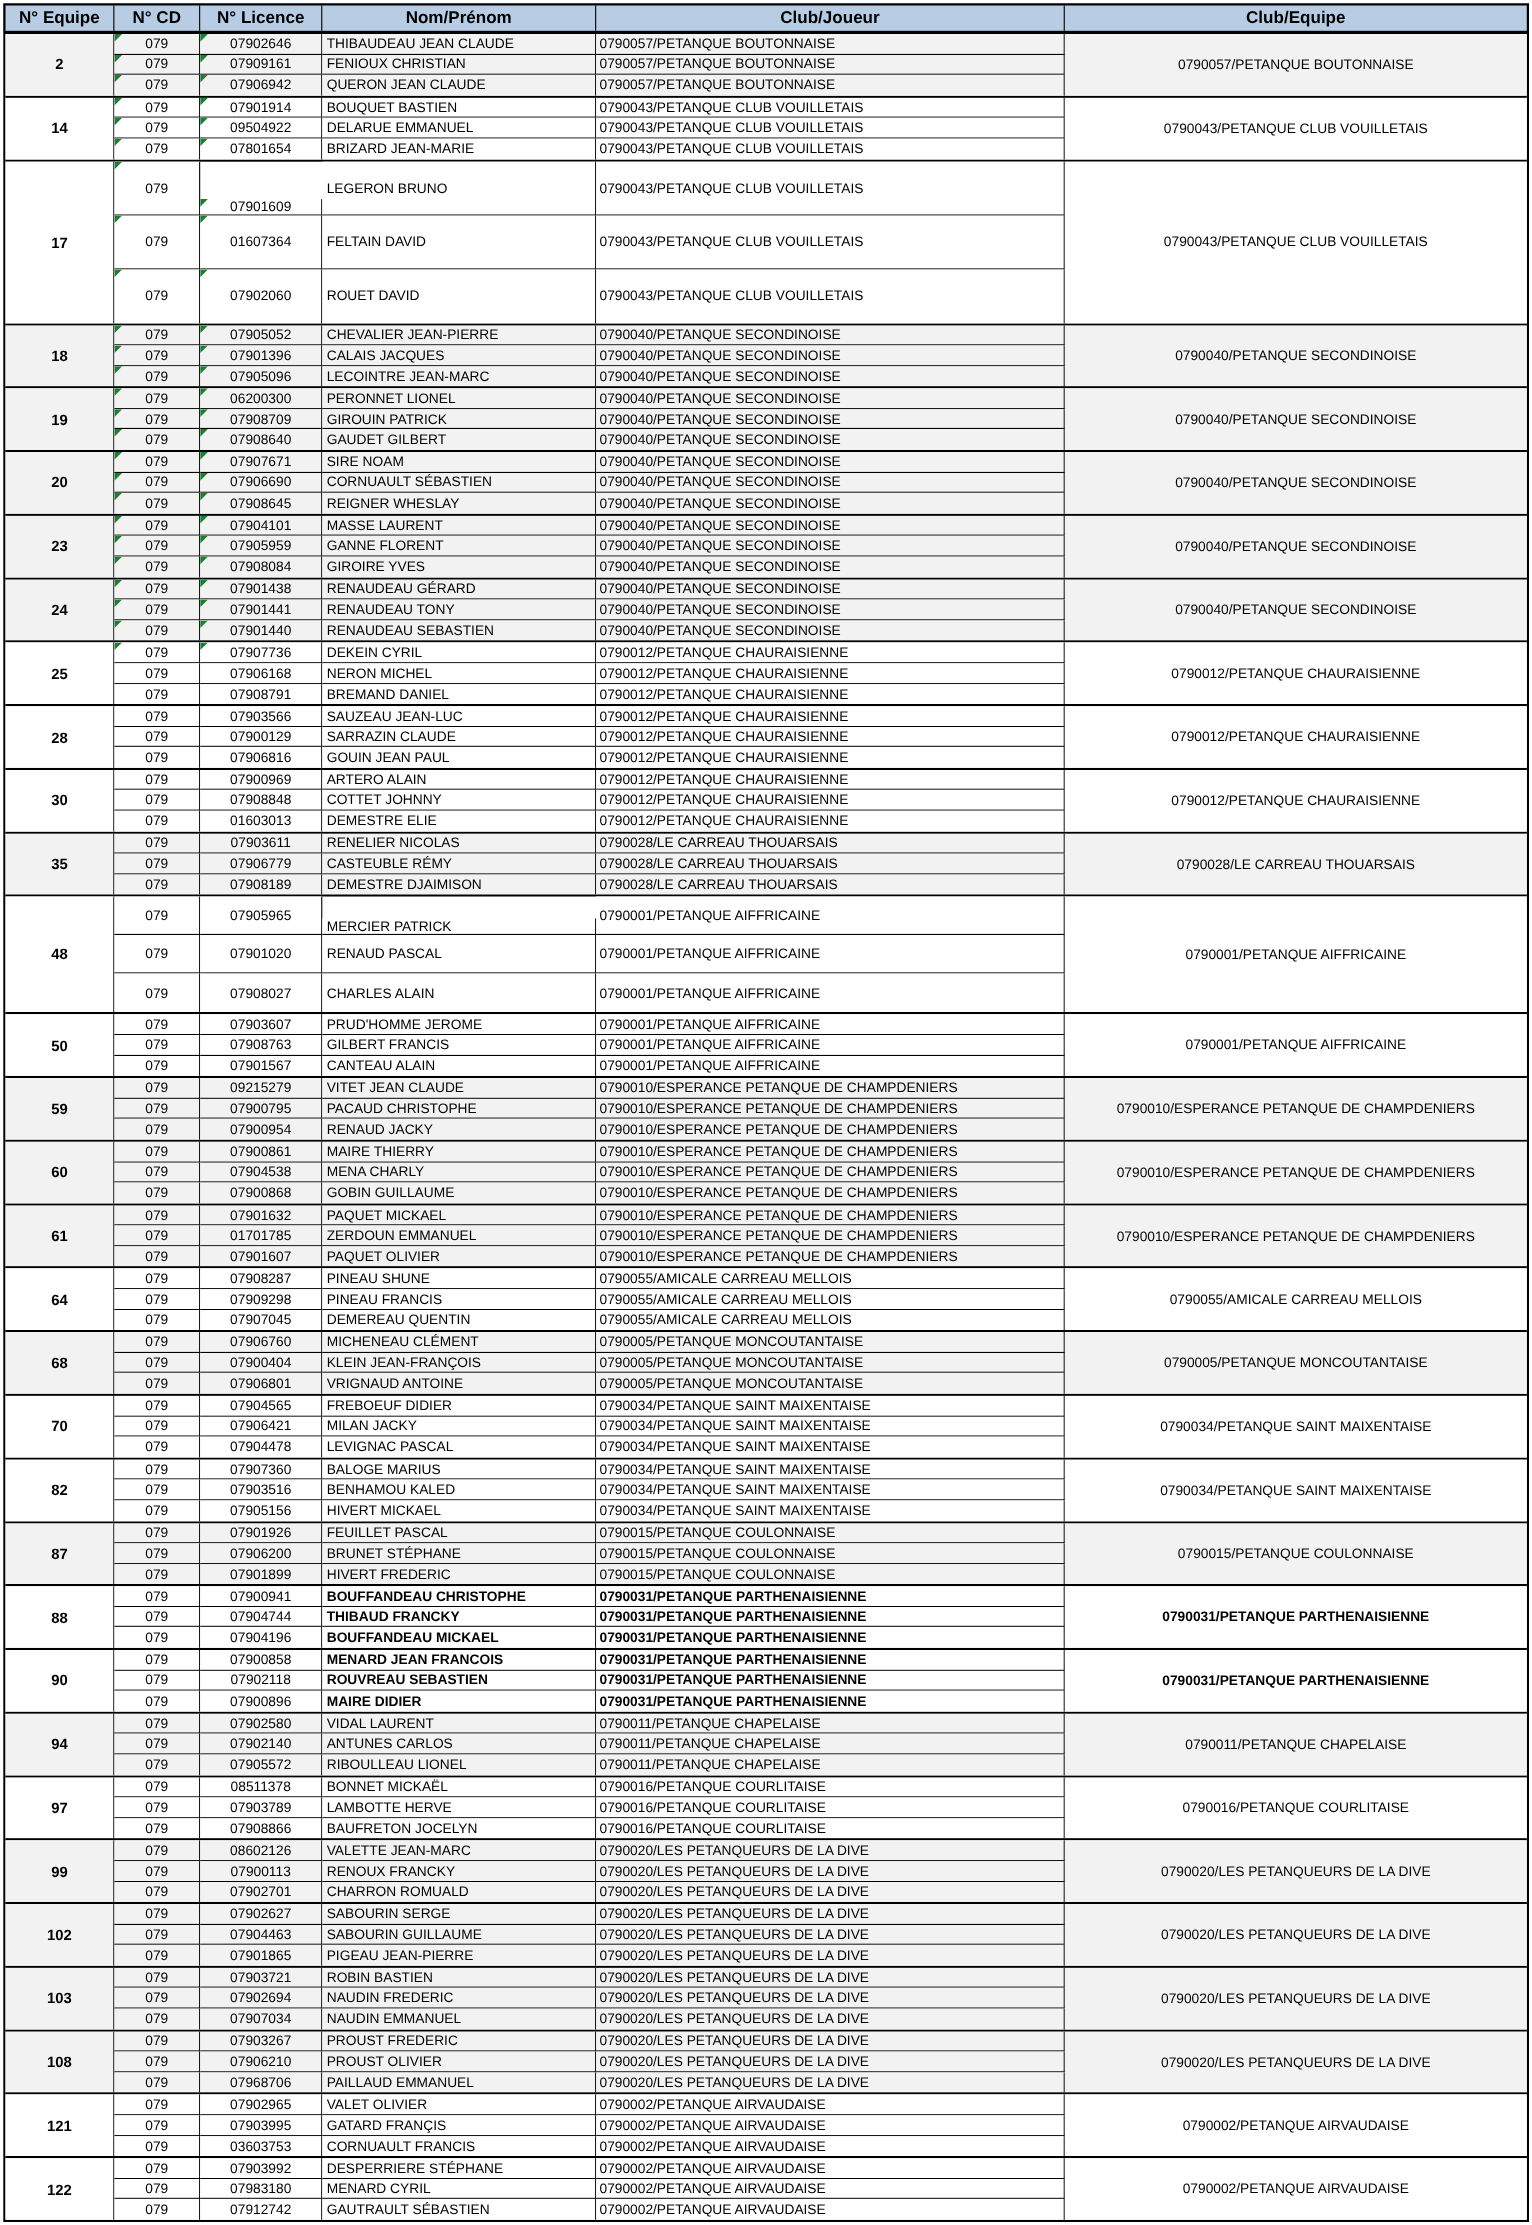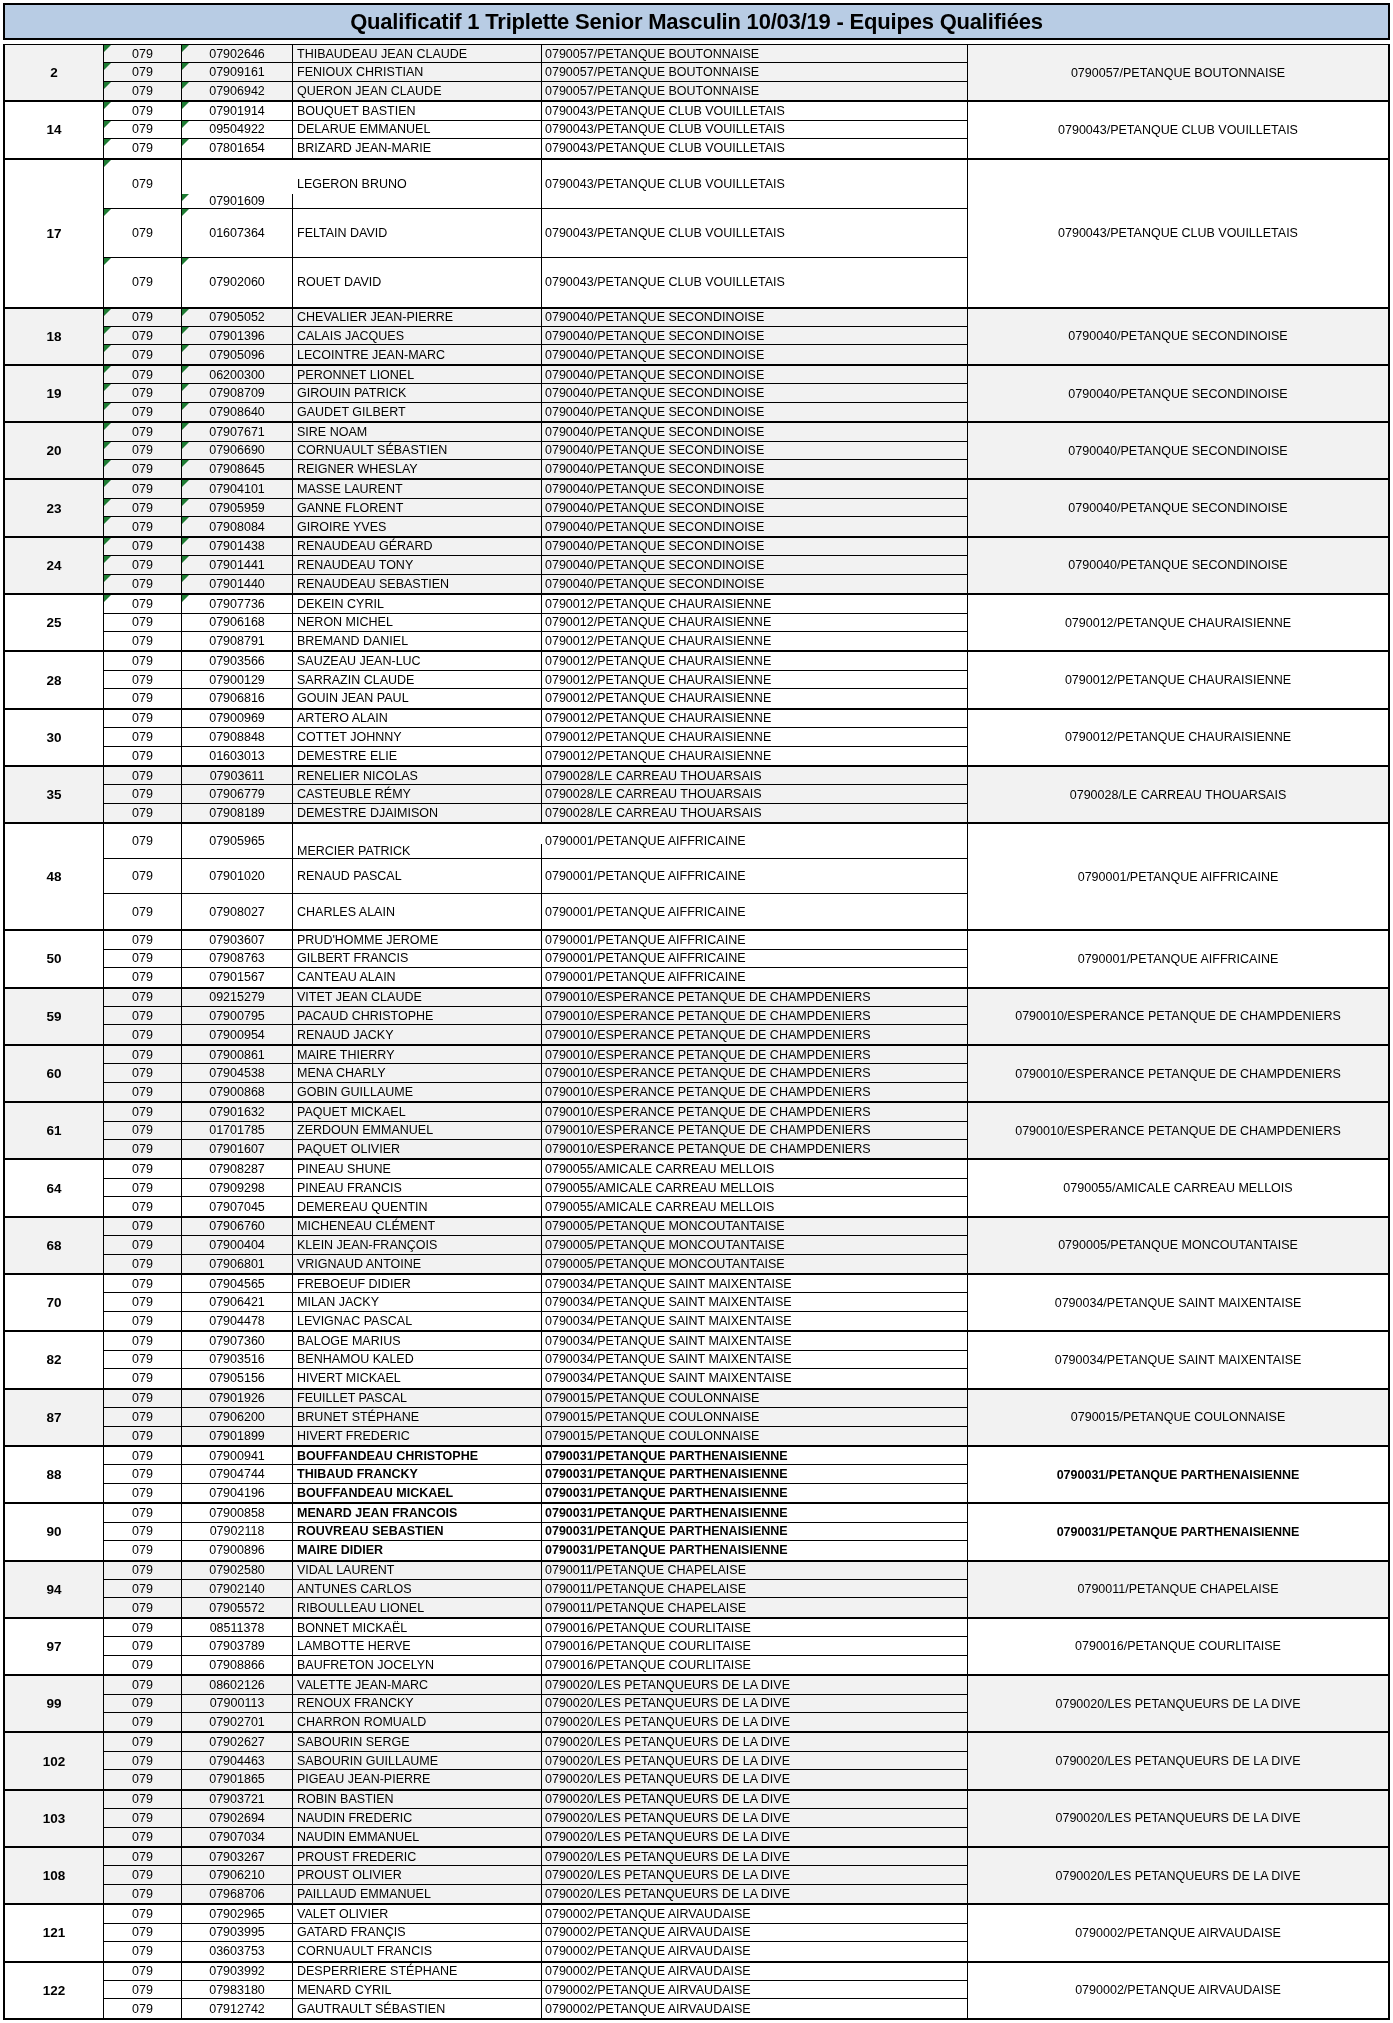--- a/index.html
+++ b/index.html
@@ -50,22 +50,29 @@
 
   .tri::before {
     content:""; position:absolute; top:0; left:0; width:0; height:0;
     border-top:7px solid #1e7c33; border-right:7px solid transparent;
   }
 </style>
 </head>
 <body>
 
 <div class="page">
-  <div class="title-bar">Qualificatif 1 Triplette Senior Masculin 10/03/19 - Equipes Qualifiées</div>
-
+
+  <div class="header-row grid6">
+    <div class="header-cell">N° Equipe</div>
+    <div class="header-cell">N° CD</div>
+    <div class="header-cell">N° Licence</div>
+    <div class="header-cell">Nom/Prénom</div>
+    <div class="header-cell">Club/Joueur</div>
+    <div class="header-cell">Club/Equipe</div>
+  </div>
 
   <div class="data-body">
       <div class="team-block grid6 shaded">
         <div class="c teamno nb" style="grid-area: 1 / 1 / span 3;">2</div>
         <div class="c num tri" style="grid-area: 1 / 2;">079</div>
         <div class="c num tri" style="grid-area: 1 / 3;">07902646</div>
         <div class="c name" style="grid-area: 1 / 4;">THIBAUDEAU JEAN CLAUDE</div>
         <div class="c club" style="grid-area: 1 / 5;">0790057/PETANQUE BOUTONNAISE</div>
         <div class="c num tri" style="grid-area: 2 / 2;">079</div>
         <div class="c num tri" style="grid-area: 2 / 3;">07909161</div>

